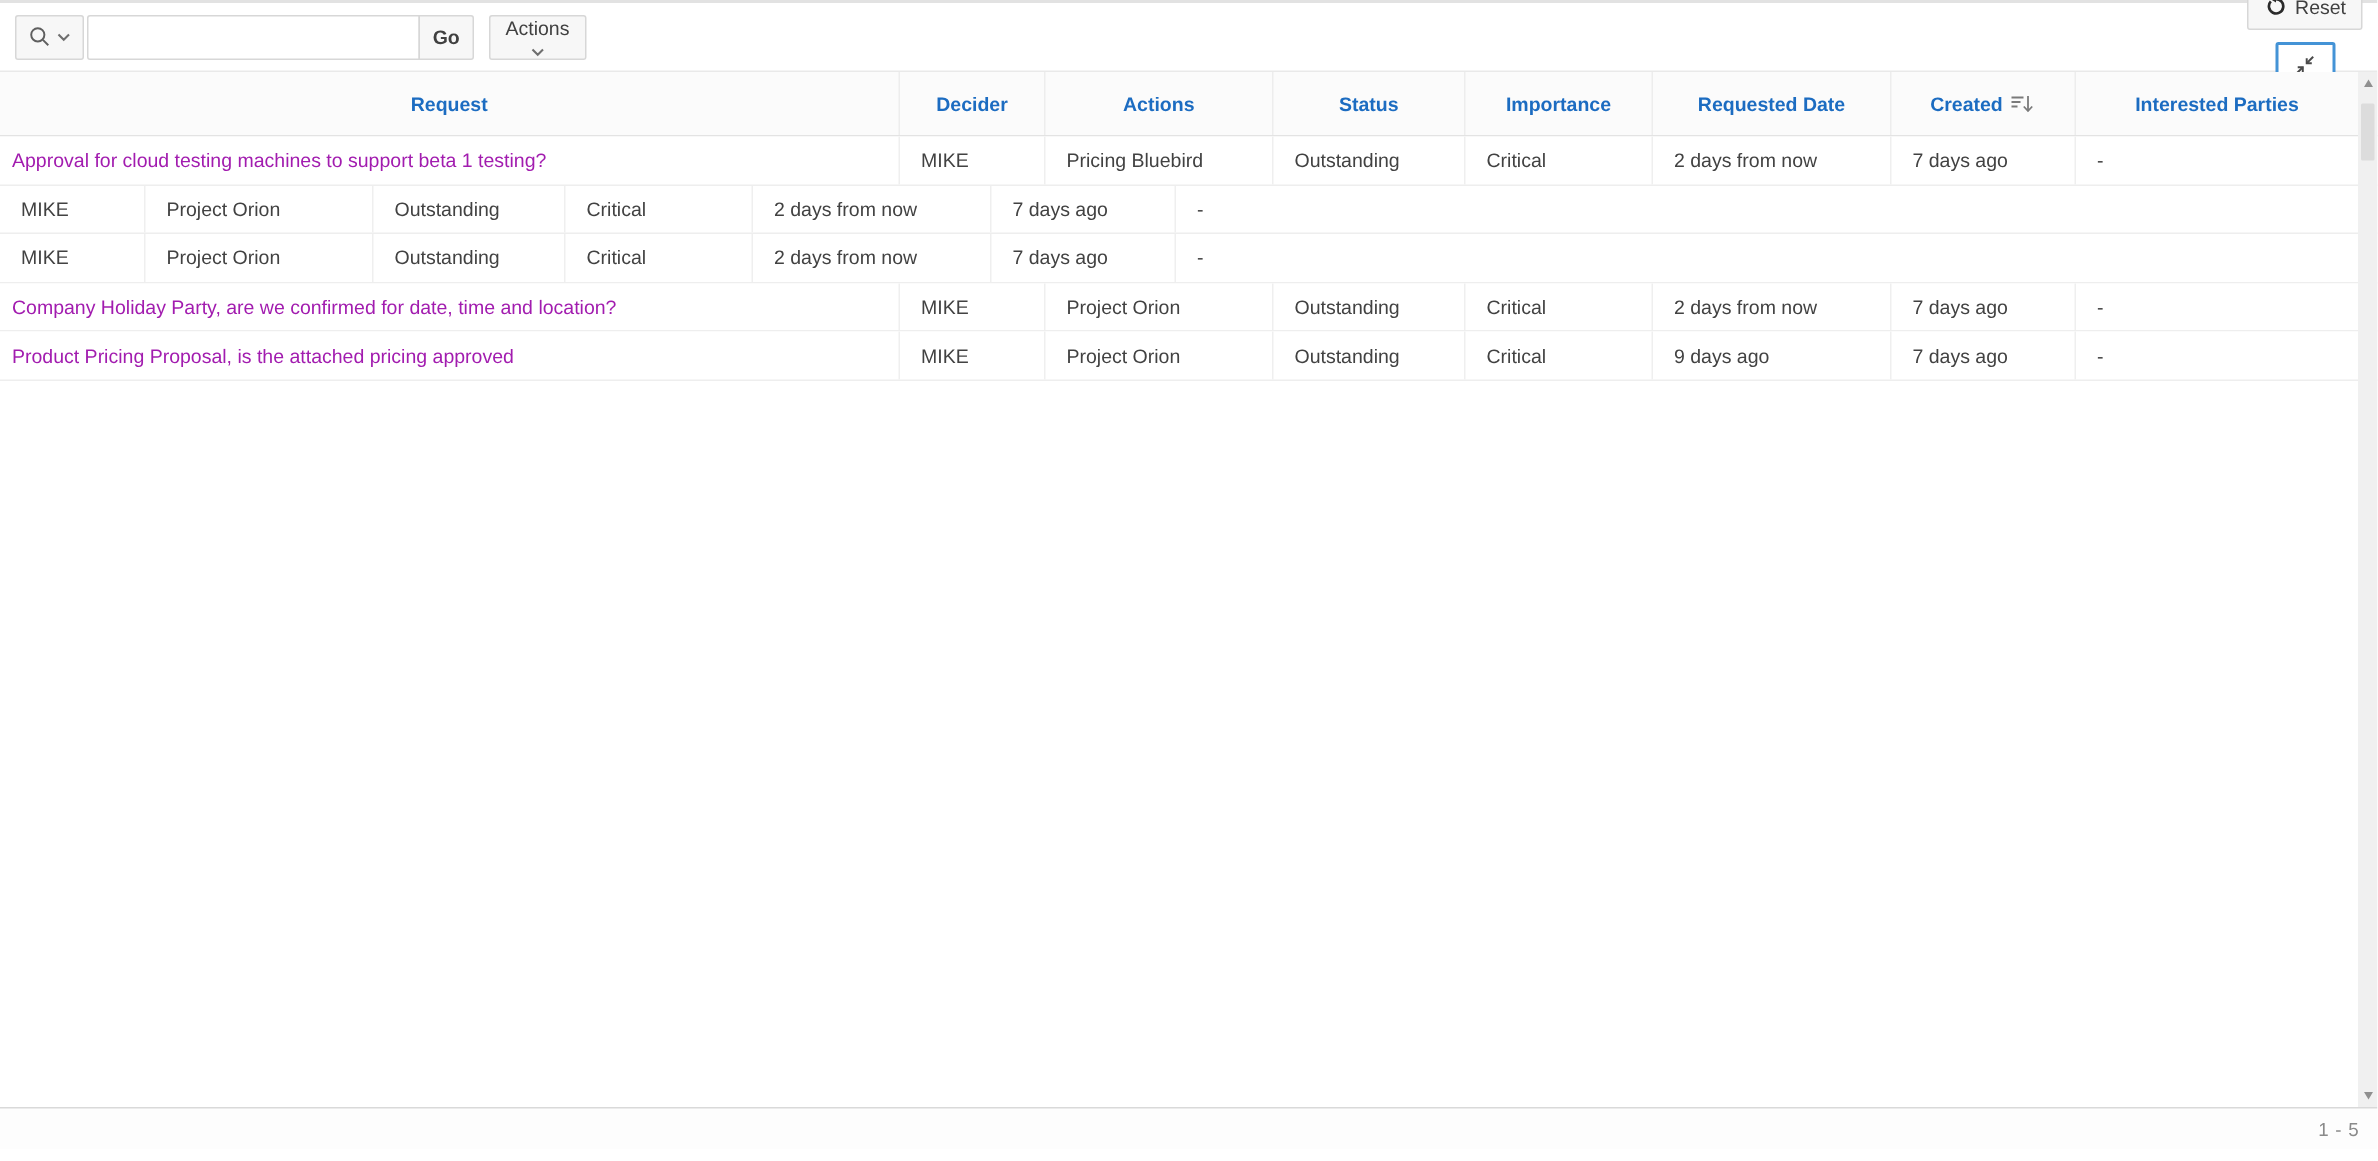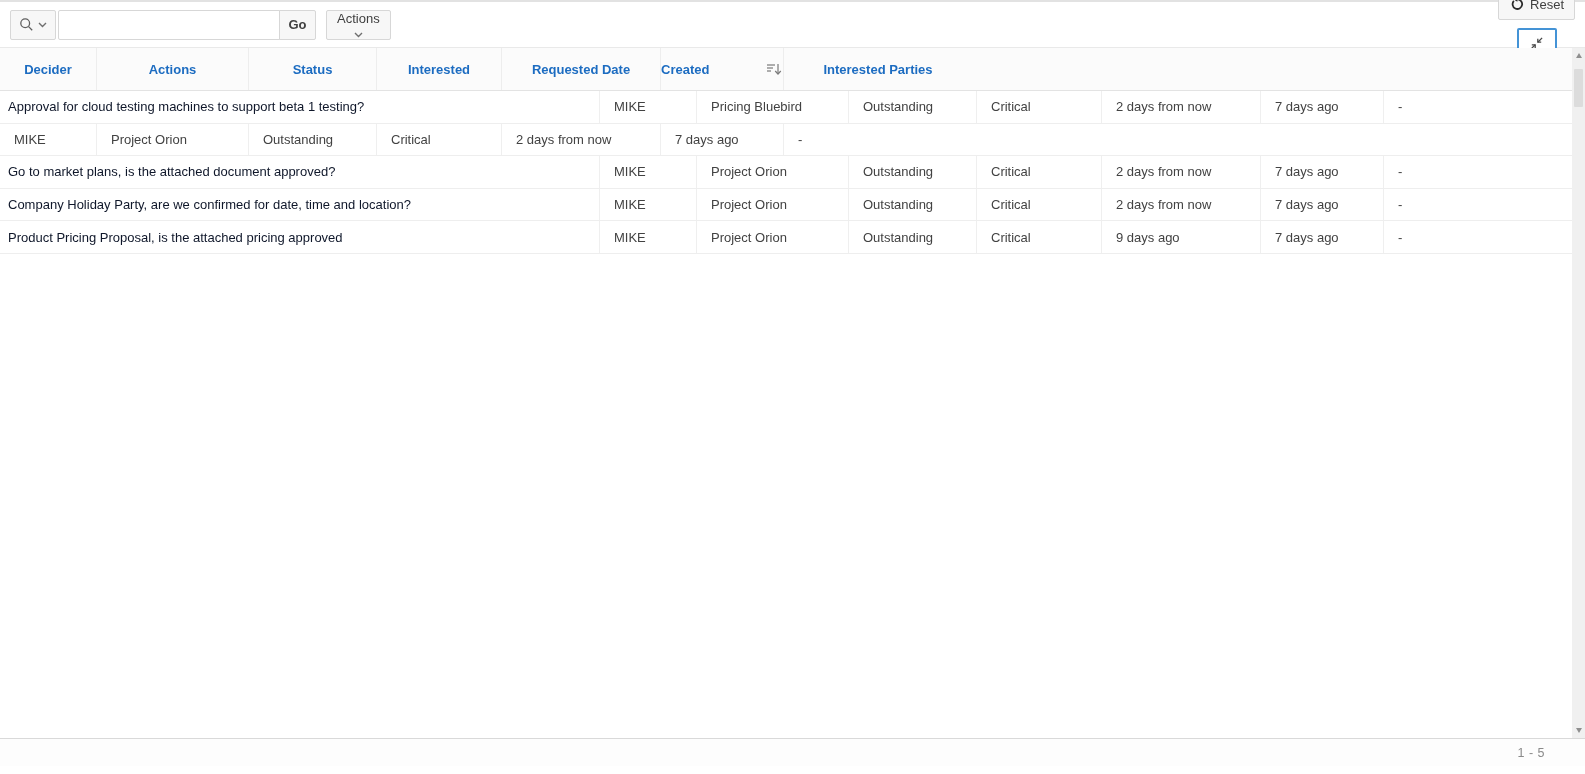--- a/index.html
+++ b/index.html
@@ -52,38 +52,38 @@
     border-right: 1px solid #efefef; color: #424242;
     white-space: nowrap; overflow: hidden;
   }
   .td:last-child { border-right: none; }
   .col-request            { width: 600px; }
   .col-decider            { width: 97px;  }
   .col-project            { width: 152px; }
   .col-status             { width: 128px; }
   .col-importance         { width: 125px; }
   .col-requested_date     { width: 159px; }
-  .col-created            { width: 123px; justify-content: space-between; }
+  .col-created            { width: 123px; }
   .col-interested_parties { width: 188px; }
   .td.col-request { padding: 0 8px; }
-  .cell-link { color: #0f172a; text-decoration: none; cursor: pointer; }
+  .cell-link { color: #a21caf; text-decoration: none; cursor: pointer; }
   
   .vscrollbar {
     position: absolute; top: 0; right: 0; width: 13px; height: 690px;
     background: #f0f0f0; display: flex; flex-direction: column; align-items: center;
   }
   .sb-arrow { width: 13px; height: 15px; display: flex; align-items: center; justify-content: center; cursor: pointer; }
   .sb-tri-up    { width: 0; height: 0; border-left: 3.5px solid transparent; border-right: 3.5px solid transparent; border-bottom: 5px solid #8f8f8f; }
   .sb-tri-down  { width: 0; height: 0; border-left: 3.5px solid transparent; border-right: 3.5px solid transparent; border-top: 5px solid #8f8f8f; }
   .sb-thumb { width: 9px; height: 38px; background: #dcdcdc; border-radius: 1px; margin-top: 6px; cursor: pointer; }
   .sb-spacer { flex: 1 1 auto; }
   
   .footer {
     height: 28px; border-top: 1px solid #d9d9d9; background: #fdfdfd;
-    display: flex; align-items: center; justify-content: flex-end; padding: 0 40px;
+    display: flex; align-items: center; justify-content: flex-end; padding: 0 12px;
   }
   .range-label { color: #8a8a8a; font-size: 12.5px; letter-spacing: 0.5px; }
 </style>
 </head>
 <body>
 
 <div class="toolbar">
   <div class="toolbar-left">
     <button class="btn search-btn">
       <span style="display:inline-flex;">
@@ -129,31 +129,34 @@
             <polyline points="6.6,13.0 6.6,9.4 3.0,9.4"></polyline>
           </g>
         </svg>
       </span>
     </button>
   </div>
 </div>
 
 <div class="grid-region">
   <div class="thead">
+      <div class="th col-request">
+        <span>Request</span>
+      </div>
       <div class="th col-decider">
         <span>Decider</span>
       </div>
       <div class="th col-project">
         <span>Actions</span>
       </div>
       <div class="th col-status">
         <span>Status</span>
       </div>
       <div class="th col-importance">
-        <span>Interested</span>
+        <span>Importance</span>
       </div>
       <div class="th col-requested_date">
         <span>Requested Date</span>
       </div>
       <div class="th col-created">
         <span>Created</span>
         <span style="display:inline-flex;">
           <svg width="17" height="13" viewBox="0 0 17 13">
             <g stroke="#7a7a7a" stroke-width="1.2" fill="none">
               <line x1="1" y1="2" x2="9" y2="2"></line>
@@ -185,23 +188,20 @@
       <div class="tr">
         <div class="td col-decider">MIKE</div>
         <div class="td col-project">Project Orion</div>
         <div class="td col-status">Outstanding</div>
         <div class="td col-importance">Critical</div>
         <div class="td col-requested_date">2 days from now</div>
         <div class="td col-created">7 days ago</div>
         <div class="td col-interested_parties">-</div>
       </div>
       <div class="tr">
-        <div class="td col-request">
-          <a class="cell-link" href="#">Go to market plans, is the attached document approved?</a>
-        </div>
         <div class="td col-decider">MIKE</div>
         <div class="td col-project">Project Orion</div>
         <div class="td col-status">Outstanding</div>
         <div class="td col-importance">Critical</div>
         <div class="td col-requested_date">2 days from now</div>
         <div class="td col-created">7 days ago</div>
         <div class="td col-interested_parties">-</div>
       </div>
       <div class="tr">
         <div class="td col-request">

